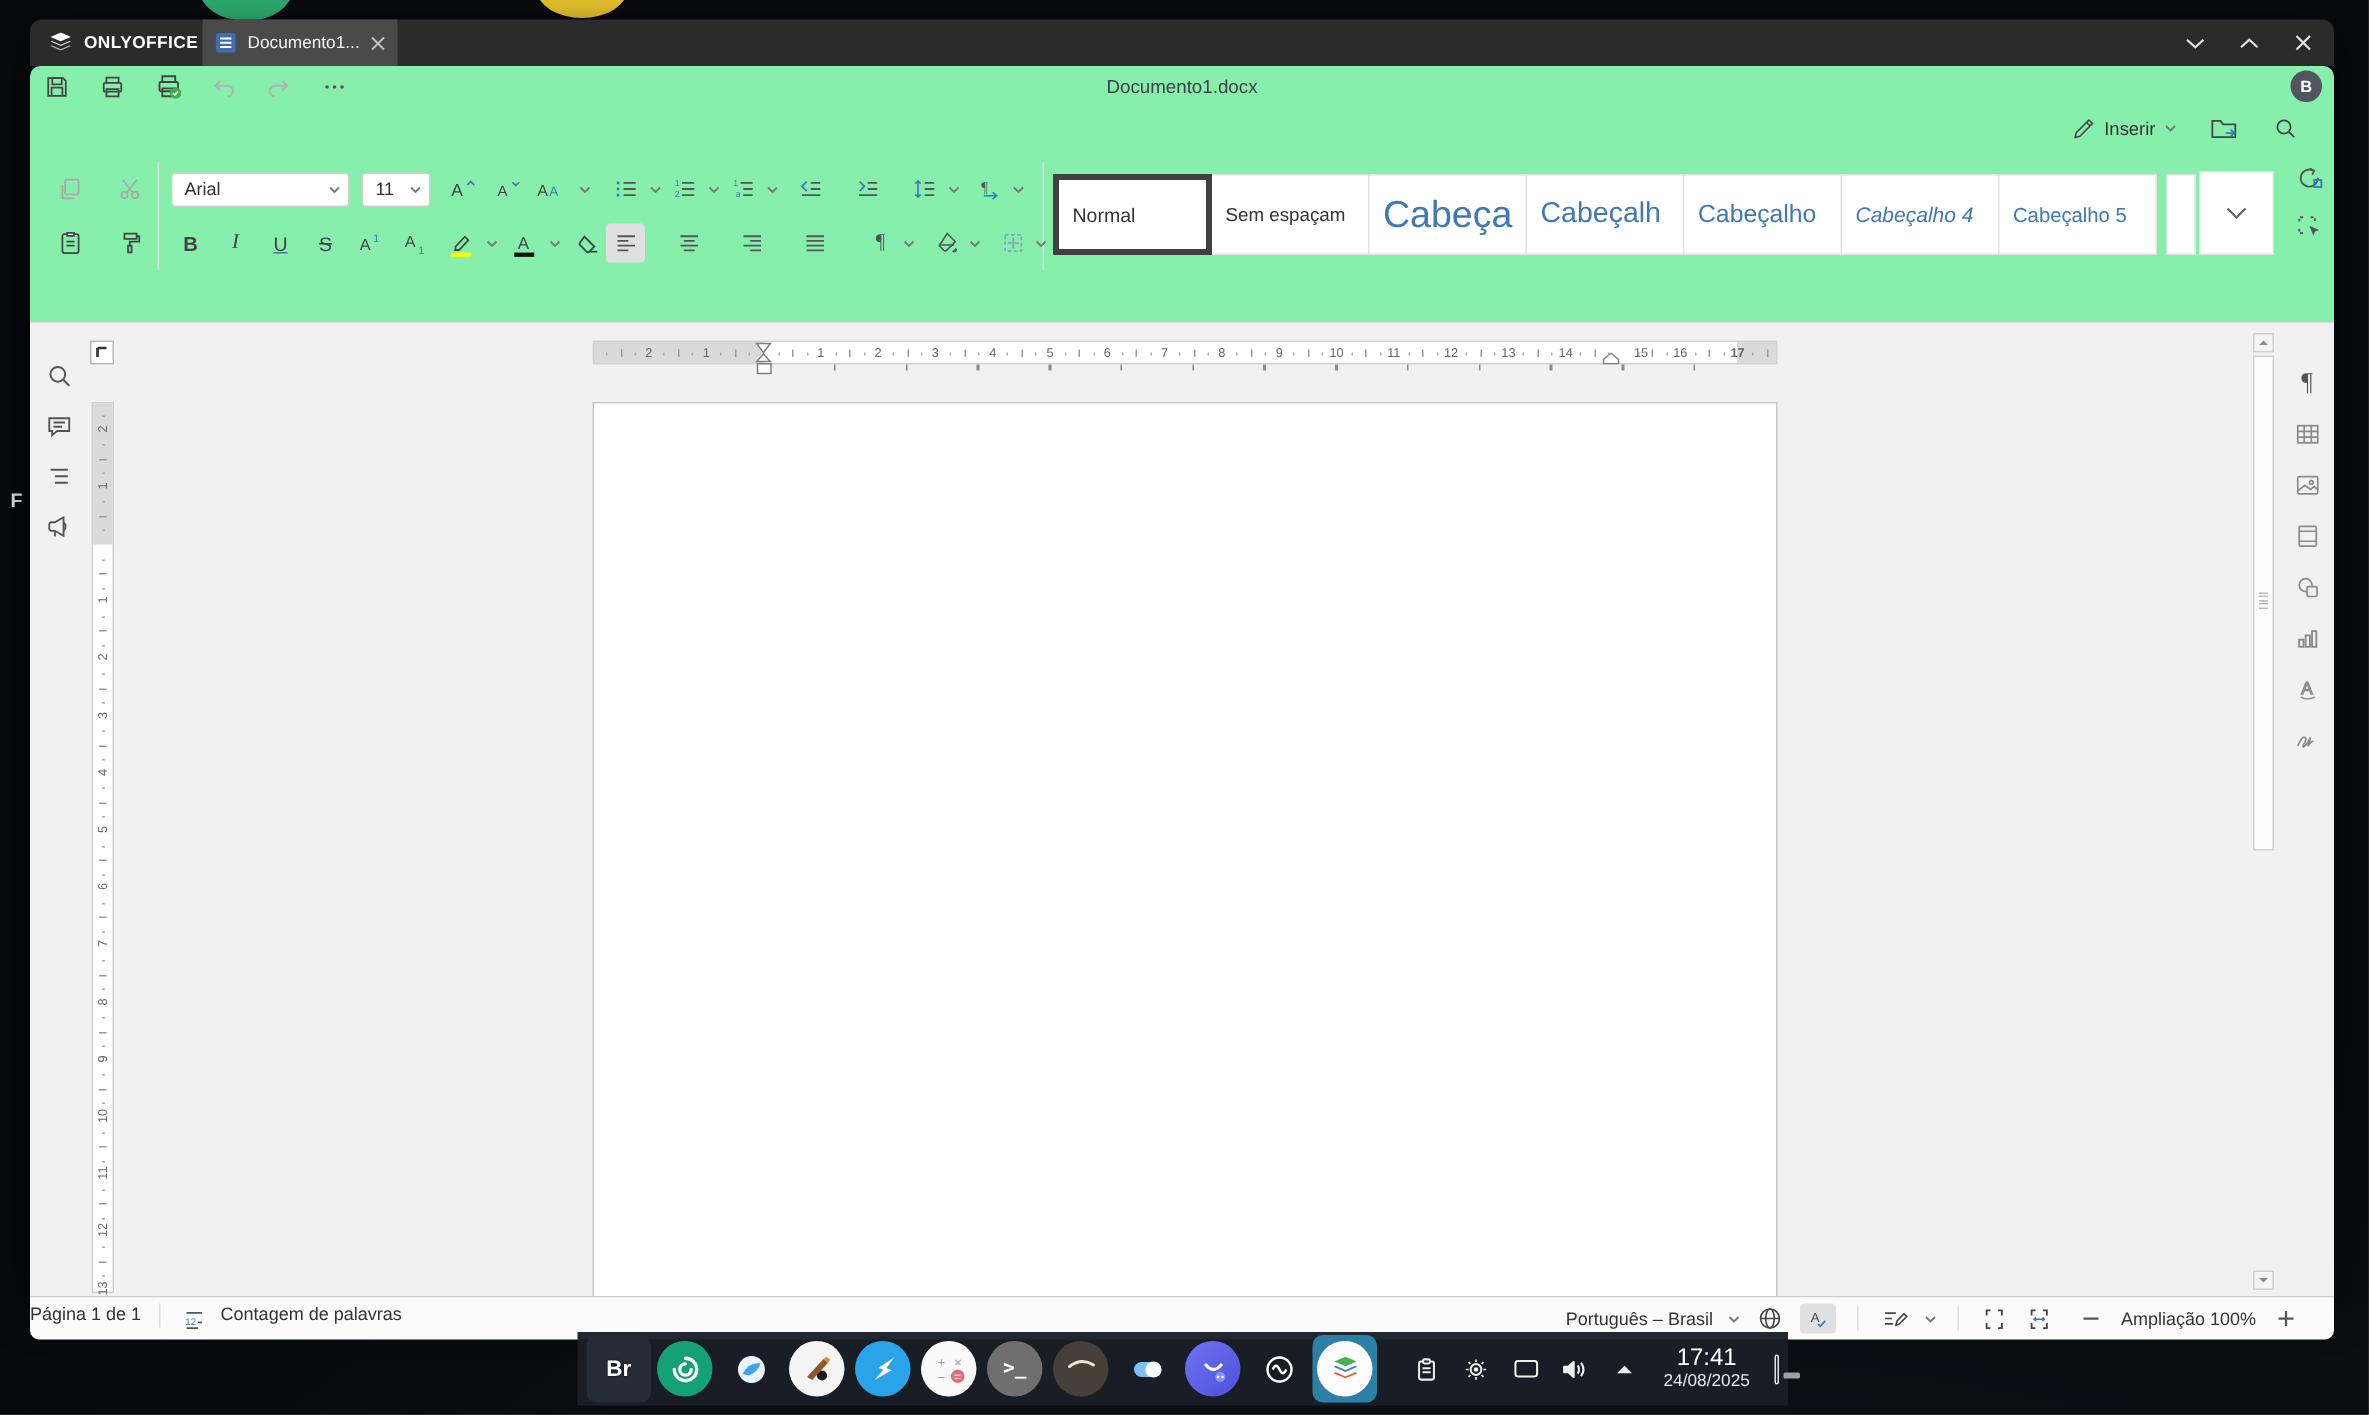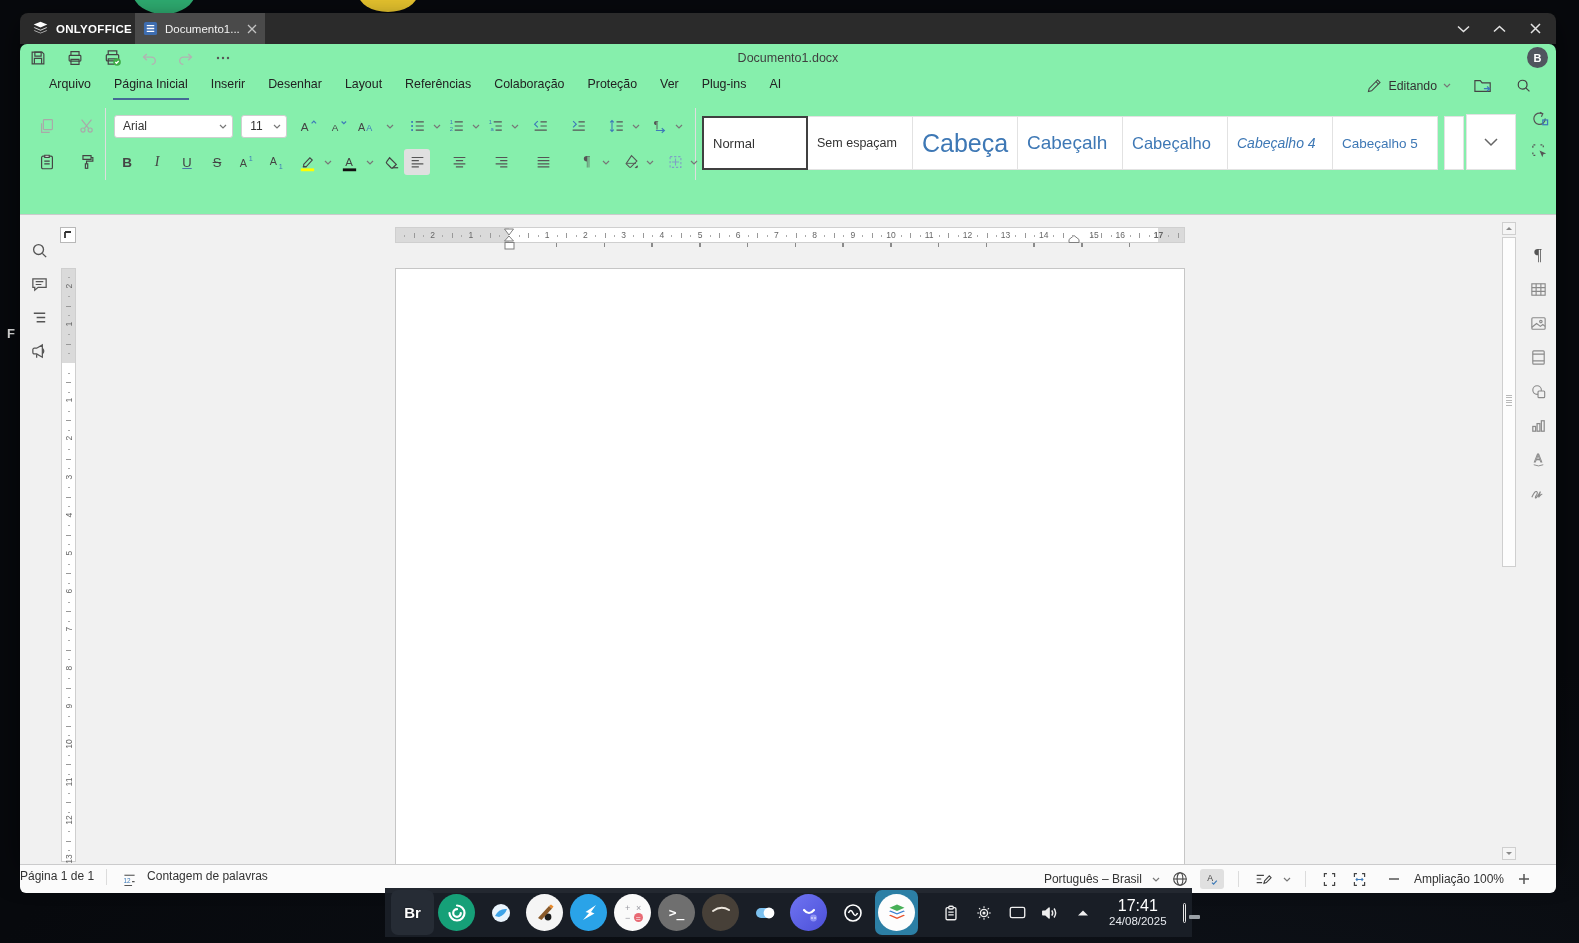--- a/index.html
+++ b/index.html
@@ -47,21 +47,21 @@
   #grp-clip .rrow{gap:14px;height:36px;}
   #grp-font{position:absolute;left:94px;top:8px;width:280px;}
   #grp-font .rrow{height:36px;gap:4px;}
   .combo{height:23px;background:#fff;border:1px solid #cfcfcf;border-radius:3px;display:flex;align-items:center;
      padding:0 5px 0 8px;font-size:12px;color:#333;box-sizing:border-box;justify-content:space-between;}
   #grp-para{position:absolute;left:384px;top:8px;width:290px;}
   #grp-para .rrow{height:36px;gap:2px;}
   #style-gallery{position:absolute;left:683px;top:4px;height:78px;display:flex;}
   .chip{width:106px;height:54px;margin-top:12px;background:#fff;border:1px solid #e2e2e2;margin-left:-1px;
      display:flex;align-items:center;padding:0 0 0 9px;box-sizing:border-box;overflow:hidden;white-space:nowrap;}
-  .chip.sel{border:2px solid #404040;z-index:2;}
+  .chip.sel{border:4px solid #404040;z-index:2;}
   .st-normal{font-size:13px;color:#333;}
   .st-nospacing{font-size:12.5px;color:#333;}
   .st-h1{font-size:25px;color:#3e78b5;}
   .st-h2{font-size:19px;color:#3e78b5;}
   .st-h3{font-size:16.5px;color:#3e78b5;}
   .st-h4{font-size:14px;font-style:italic;color:#3e78b5;}
   .st-h5{font-size:13.5px;color:#3e78b5;}
   #style-sliver{width:20px;height:54px;margin-top:12px;background:#fff;border:1px solid #e2e2e2;margin-left:-1px;box-sizing:border-box;}
   #style-expand{position:absolute;left:1446px;top:14px;width:50px;height:56px;background:#fff;border:1px solid #e2e2e2;
      box-sizing:border-box;display:flex;align-items:center;justify-content:center;}
@@ -228,40 +228,27 @@
               <circle cx="8" cy="8" r="1.2" fill="#555"></circle>
               <circle cx="13" cy="8" r="1.2" fill="#555"></circle>
             </svg>
           </span>
       </div>
       <div id="doc-title">Documento1.docx</div>
       <div id="avatar">B</div>
     </div>
 
     <div id="menubar">
-      <div id="menu-tabs">
-          <span class="mtab">Arquivo</span>
-          <span class="mtab active">Página Inicial</span>
-          <span class="mtab">Inserir</span>
-          <span class="mtab">Desenhar</span>
-          <span class="mtab">Layout</span>
-          <span class="mtab">Referências</span>
-          <span class="mtab">Colaboração</span>
-          <span class="mtab">Proteção</span>
-          <span class="mtab">Ver</span>
-          <span class="mtab">Plug-ins</span>
-          <span class="mtab">AI</span>
-        </div>
       <div id="menu-right">
         <span id="mode-btn">
           <svg width="16" height="16" viewBox="0 0 20 20" fill="none" stroke="#444" stroke-width="1.3">
               <path d="M3 17l1-4L14.5 2.5l3 3L7 16z"></path>
               <path d="M12.5 4.5l3 3"></path>
             </svg>
-          <span>Editando</span>
+          <span>Inserir</span>
           <svg width="8" height="5" viewBox="0 0 8 5">
               <path d="M1 1l3 3 3-3" fill="none" stroke="#777" stroke-width="1.2"></path>
             </svg>
         </span>
         <span>
             <svg width="20" height="18" viewBox="0 0 22 20" fill="none" stroke="#444" stroke-width="1.3">
               <path d="M2 4h6l2 2.5h9V16H2z"></path>
               <path d="M12 13h6M15.5 10.5L18.5 13l-3 2.5" stroke="#3d7ab8"></path>
             </svg>
           </span>

